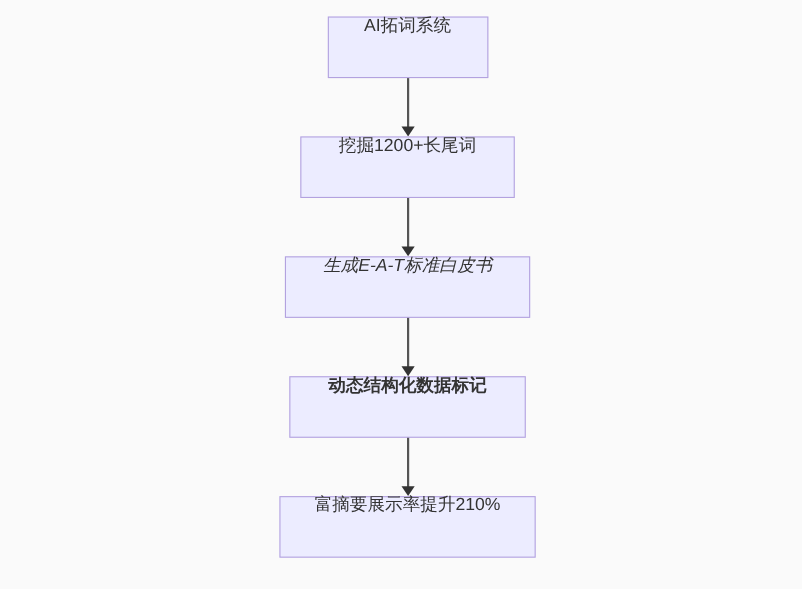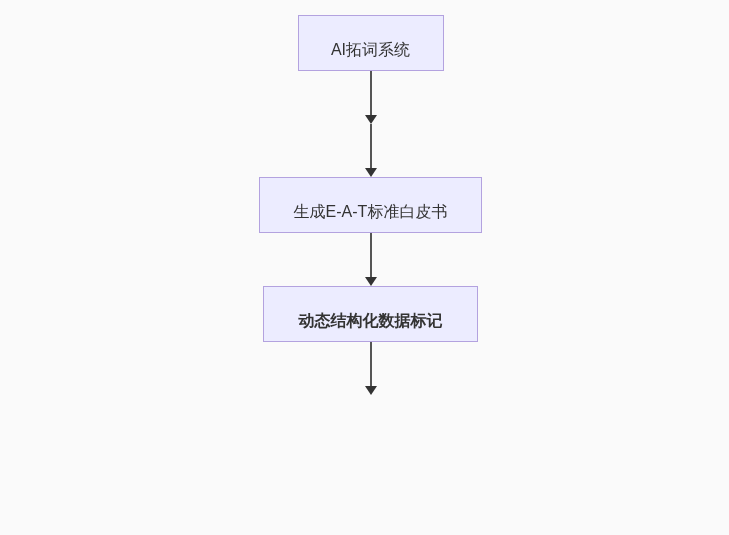--- a/index.html
+++ b/index.html
@@ -22,34 +22,34 @@
     left: 6px;                 
     width: 729px; height: 535px;
     display: flex;
     flex-direction: column;
     align-items: center;
     padding-top: 15px;
   }
   .flow-node {
     height: 56px;
     display: flex;
-    align-items: flex-end;
+    align-items: flex-start;
     justify-content: center;
     background: var(--node-fill);
     border: 1px solid var(--node-border);
     color: var(--node-text);
     font-size: 16px;
     line-height: 1;
-    padding: 12px 15px;
+    padding: 0 15px;
     white-space: nowrap;
     flex: 0 0 auto;
   }
   .w1 { min-width: 146px; }
   .w2 { min-width: 195px; }
-  .w3 { min-width: 223px; }
+  .w3 { min-width: 223px; font-style: italic; }
   .w4 { min-width: 215px; font-weight: bold; }
   .w5 { min-width: 233px; }
   .flow-arrow {
     height: 53px;
     display: flex;
     flex-direction: column;
     align-items: center;
     flex: 0 0 auto;
   }
   .flow-arrow .shaft {
@@ -72,20 +72,23 @@
 
   <div class="flow-node w1">
     <span>AI拓词系统</span>
   </div>
 
   <div class="flow-arrow">
     <div class="shaft"></div>
     <div class="head"></div>
   </div>
 
+  <div class="flow-node w2">
+    <span>挖掘1200+长尾词</span>
+  </div>
 
   <div class="flow-arrow">
     <div class="shaft"></div>
     <div class="head"></div>
   </div>
 
   <div class="flow-node w3">
     <span>生成E-A-T标准白皮书</span>
   </div>
 
@@ -96,14 +99,17 @@
 
   <div class="flow-node w4">
     <span>动态结构化数据标记</span>
   </div>
 
   <div class="flow-arrow">
     <div class="shaft"></div>
     <div class="head"></div>
   </div>
 
+  <div class="flow-node w5">
+    <span>富摘要展示率提升210%</span>
+  </div>
 
 </div>
 
 </body></html>

